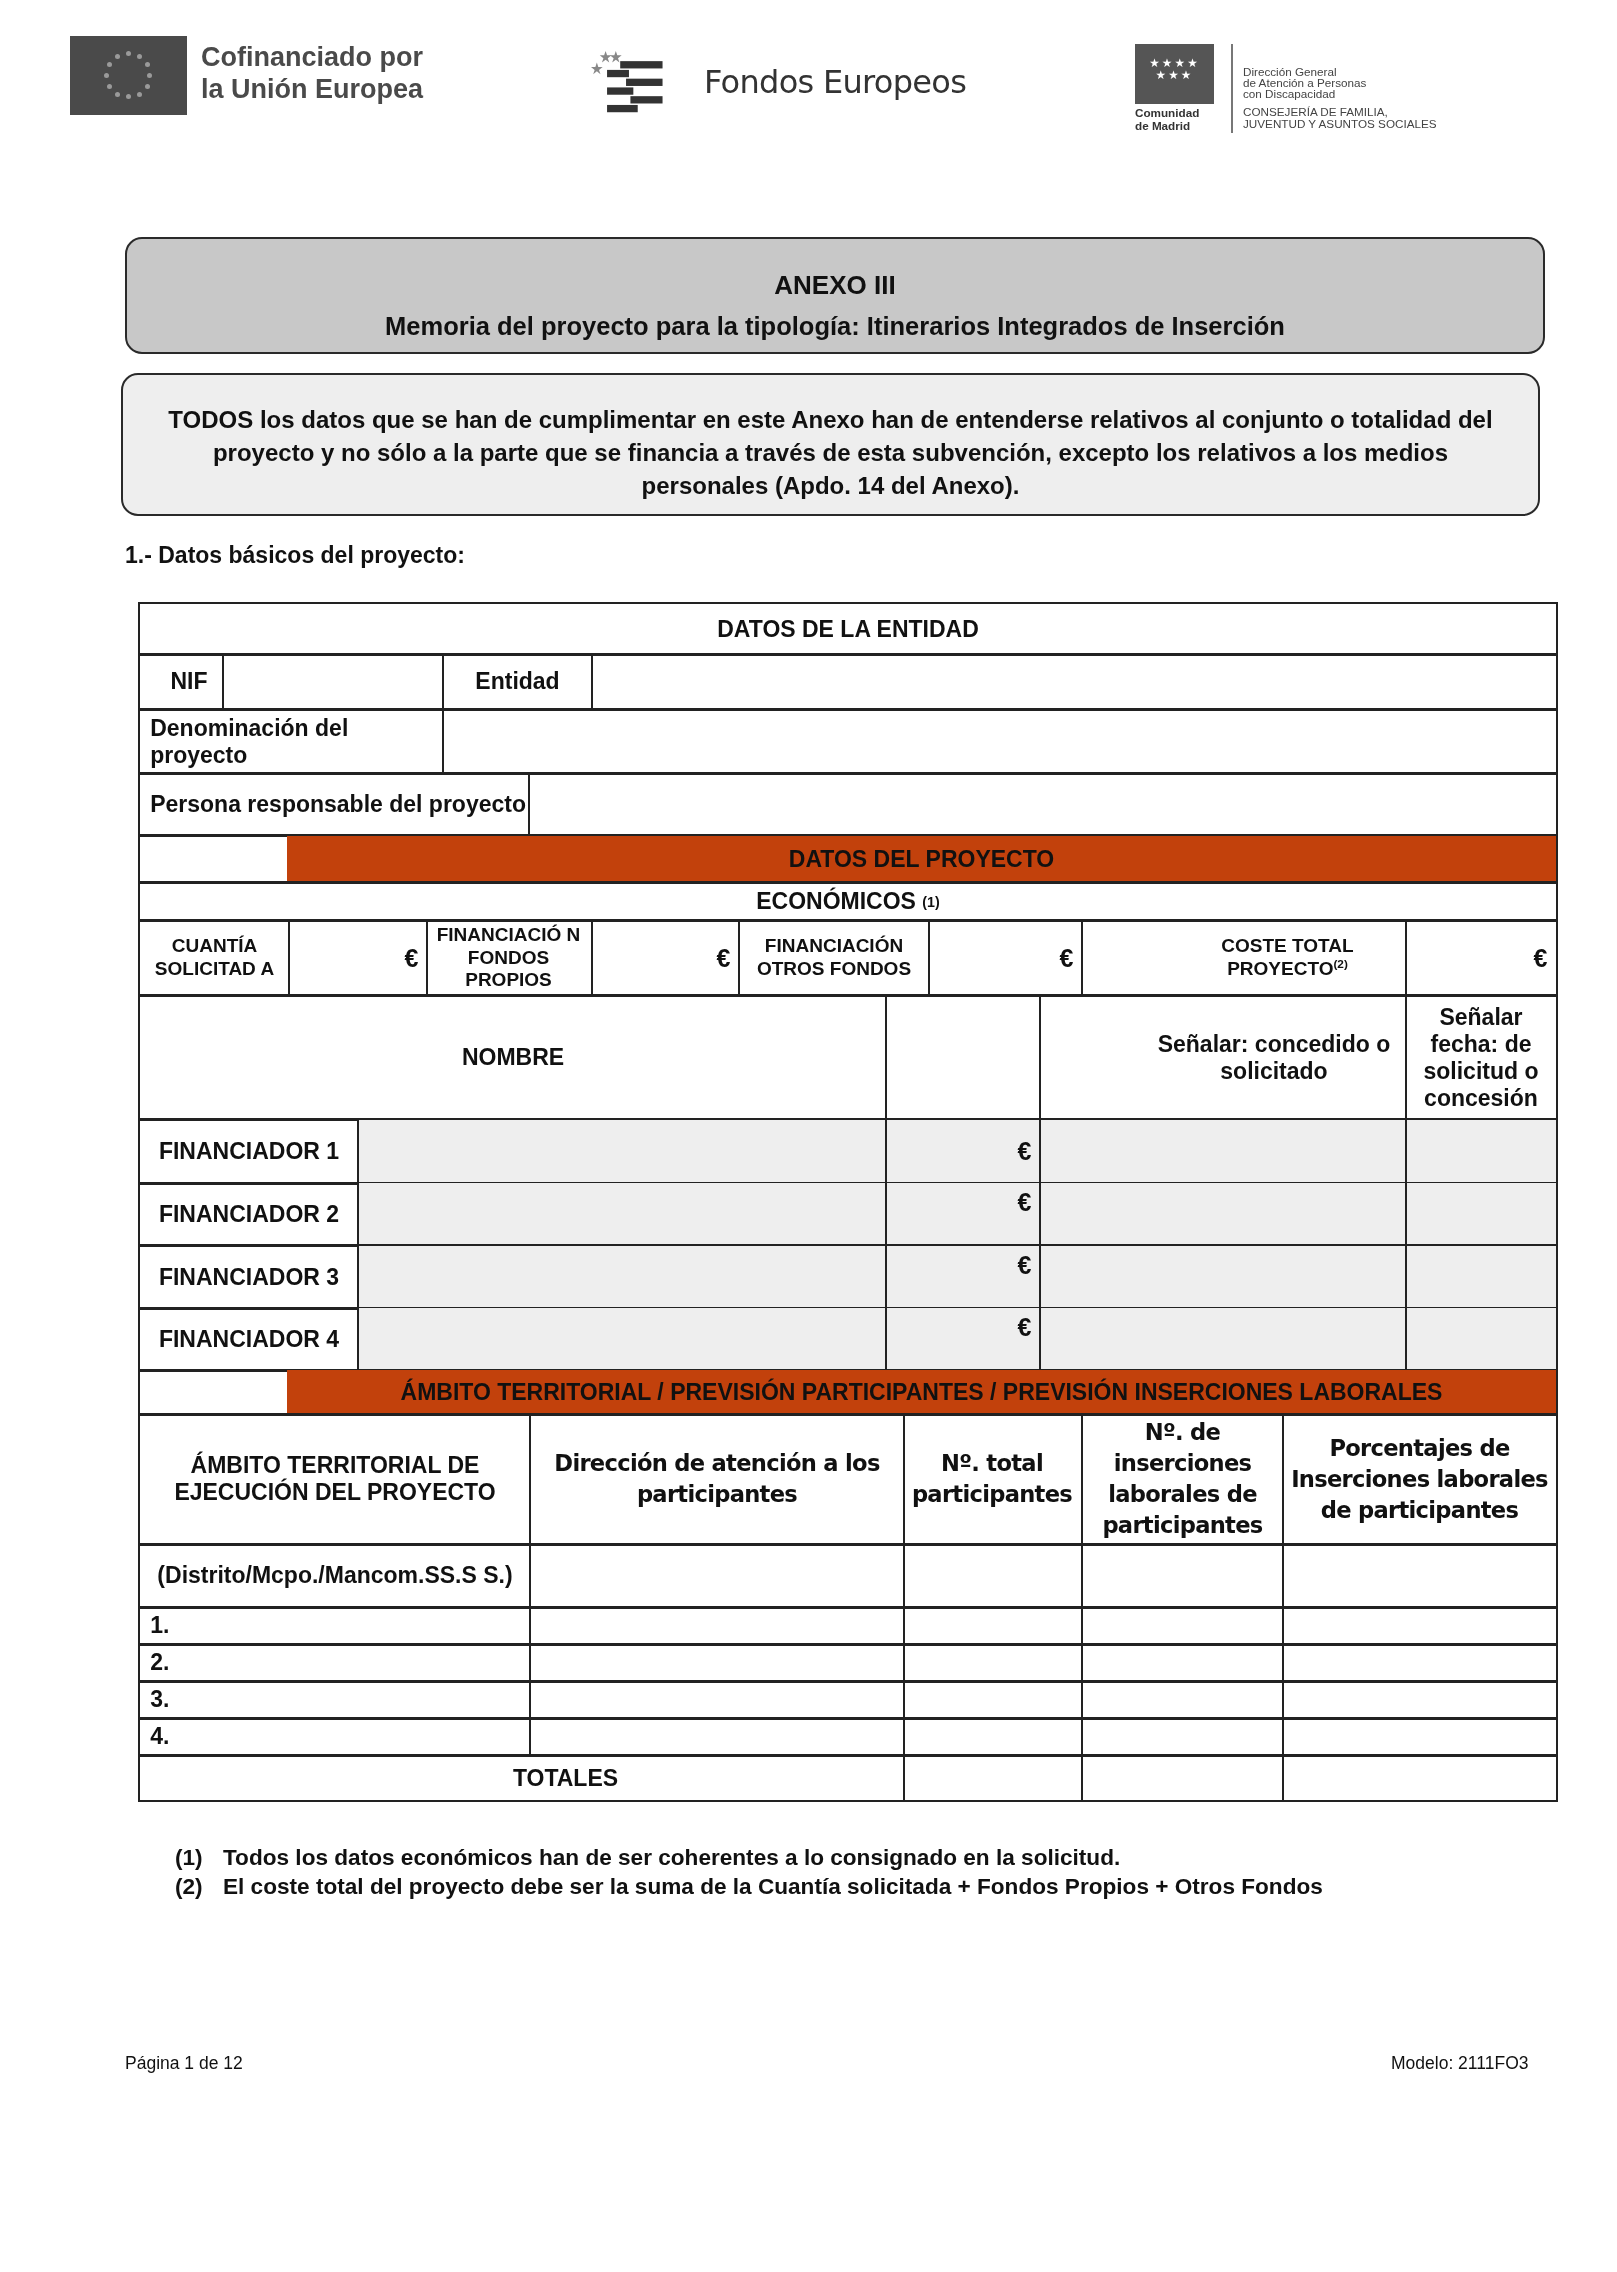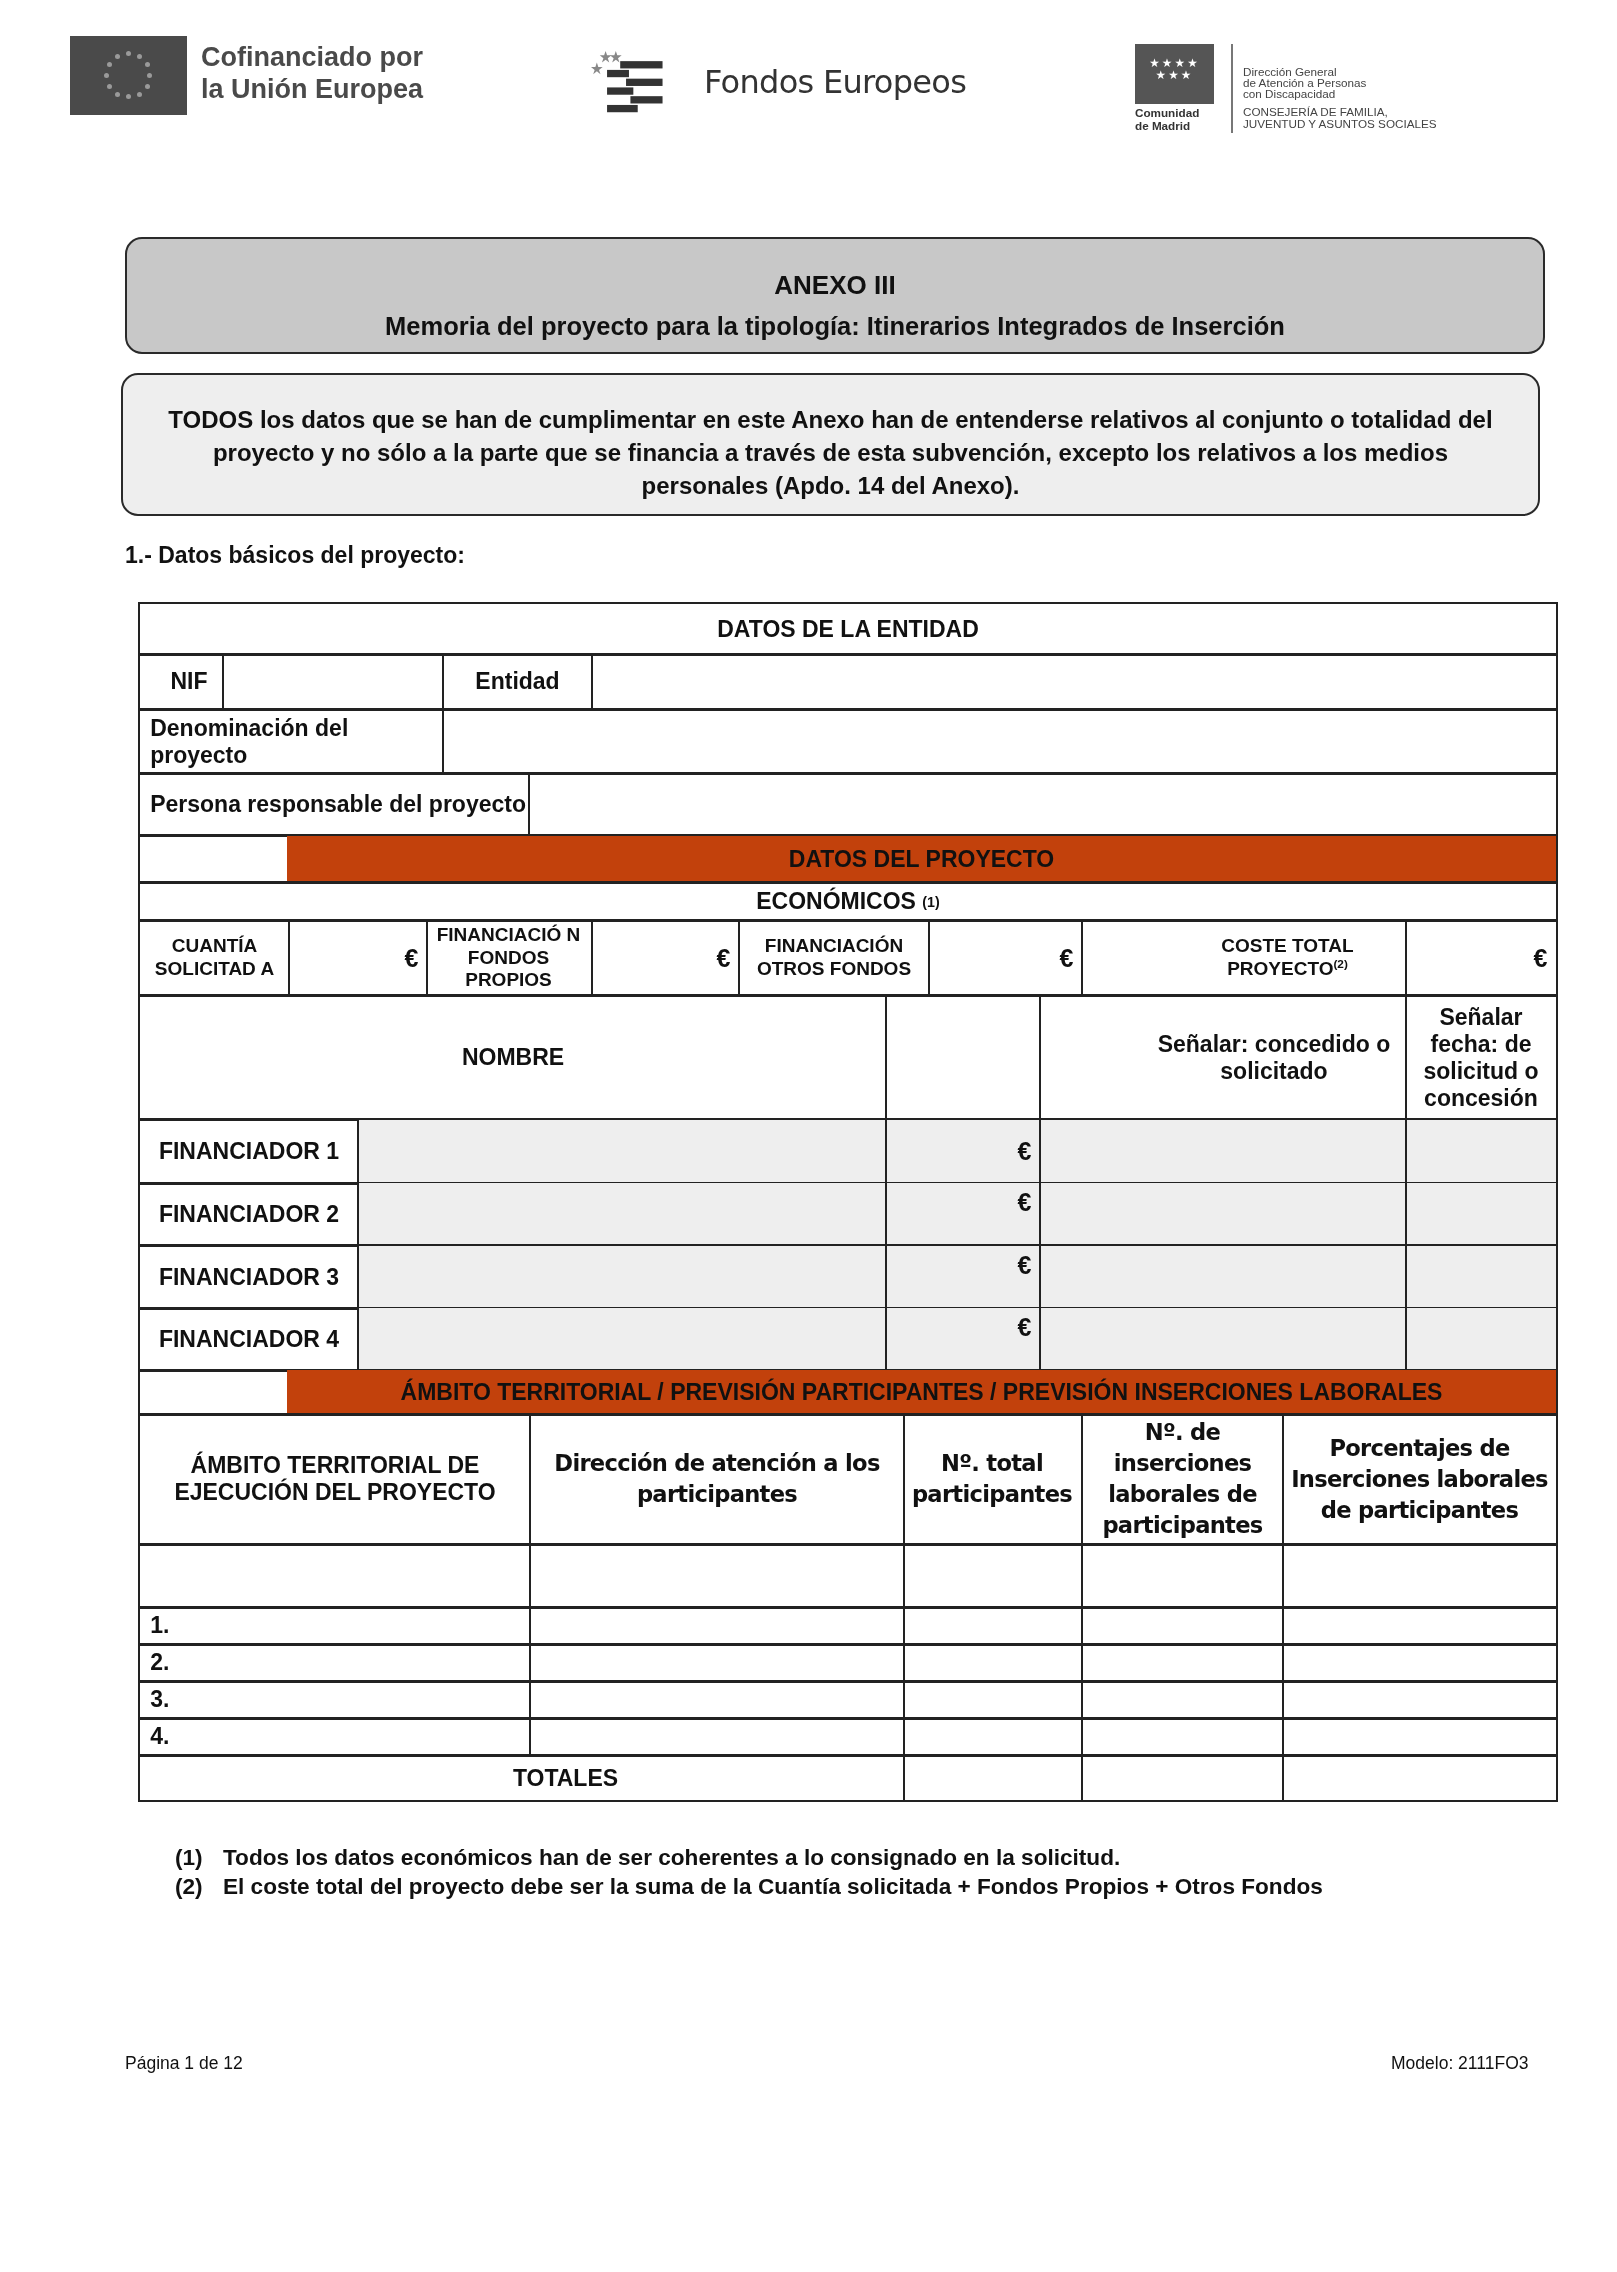--- a/index.html
+++ b/index.html
@@ -225,20 +225,21 @@
     <div class="vl" style="left: 899px; top: 516px; height: 251px;"></div>
     <div class="vl" style="left: 1265px; top: 516px; height: 251px;"></div>
     <div class="cell gray" style="left: 147px; top: 766px; width: 1269px; height: 44px;">ÁMBITO TERRITORIAL / PREVISIÓN PARTICIPANTES /  PREVISIÓN INSERCIONES LABORALES</div>
     <div class="hl" style="left: 0px; width: 1416px; top: 809px;"></div>
     <div class="cell " style="left: 0px; top: 810px; width: 390px; height: 130px;">ÁMBITO TERRITORIAL DE EJECUCIÓN DEL PROYECTO</div>
     <div class="cell cal" style="left: 390px; top: 810px; width: 374px; height: 130px;">Dirección de atención a los participantes</div>
     <div class="cell cal" style="left: 763px; top: 810px; width: 178px; height: 130px;">Nº. total participantes</div>
     <div class="cell cal" style="left: 942px; top: 810px; width: 201px; height: 130px;">Nº. de inserciones laborales de participantes</div>
     <div class="cell cal" style="left: 1143px; top: 810px; width: 273px; height: 130px;">Porcentajes de Inserciones laborales de participantes</div>
     <div class="hl" style="left: 0px; width: 1416px; top: 939px;"></div>
+    <div class="cell " style="left: 0px; top: 940px; width: 390px; height: 63px;">(Distrito/Mcpo./Mancom.SS.S S.)</div>
     <div class="cell " style="left: 390px; top: 940px; width: 374px; height: 63px;"></div>
     <div class="cell " style="left: 763px; top: 940px; width: 178px; height: 63px;"></div>
     <div class="cell " style="left: 942px; top: 940px; width: 201px; height: 63px;"></div>
     <div class="cell " style="left: 1143px; top: 940px; width: 273px; height: 63px;"></div>
     <div class="hl" style="left: 0px; width: 1416px; top: 1002px;"></div>
     <div class="cell left" style="left: 0px; top: 1003px; width: 390px; height: 37px;">1.</div>
     <div class="cell " style="left: 390px; top: 1003px; width: 374px; height: 37px;"></div>
     <div class="cell " style="left: 763px; top: 1003px; width: 178px; height: 37px;"></div>
     <div class="cell " style="left: 942px; top: 1003px; width: 201px; height: 37px;"></div>
     <div class="cell " style="left: 1143px; top: 1003px; width: 273px; height: 37px;"></div>

